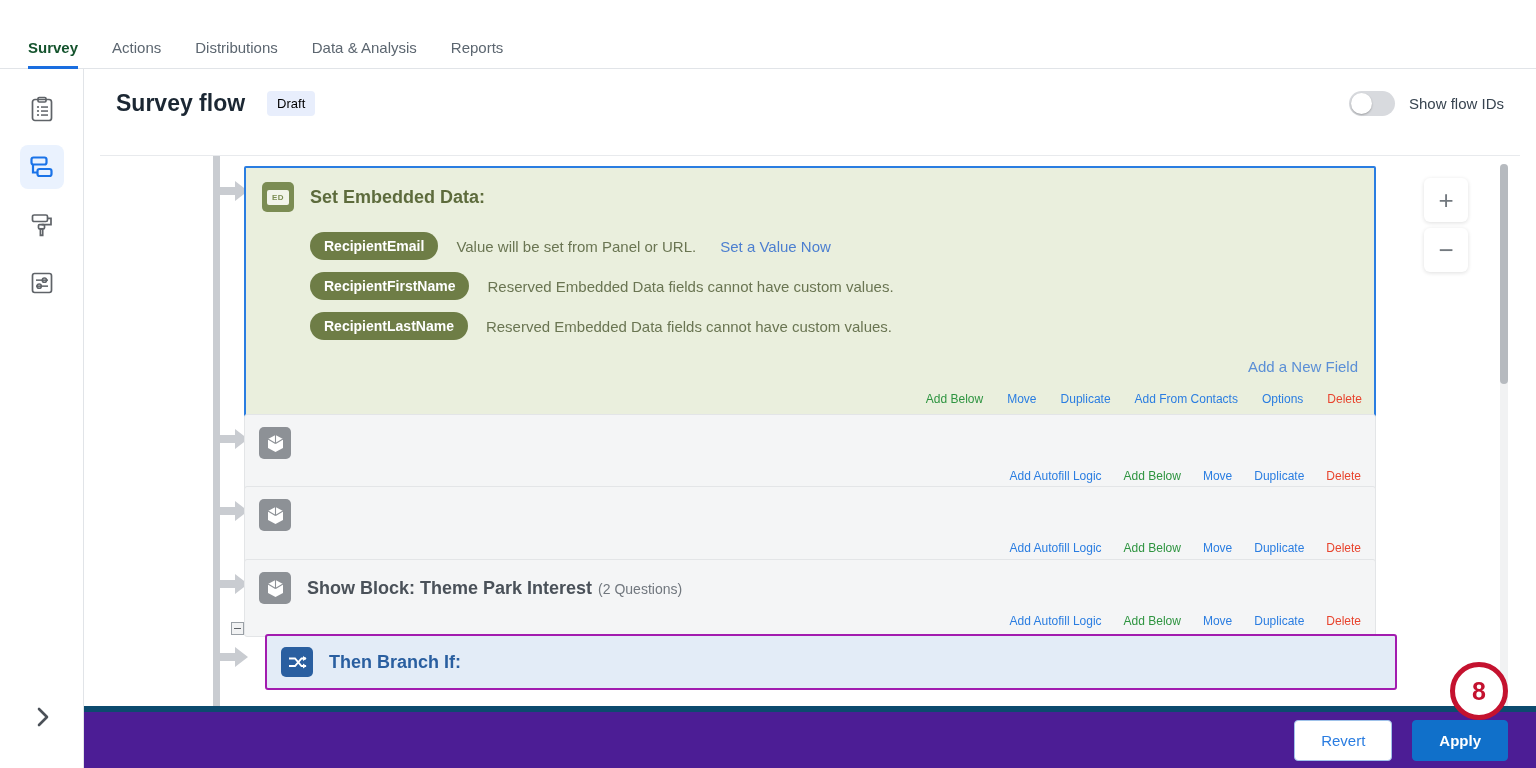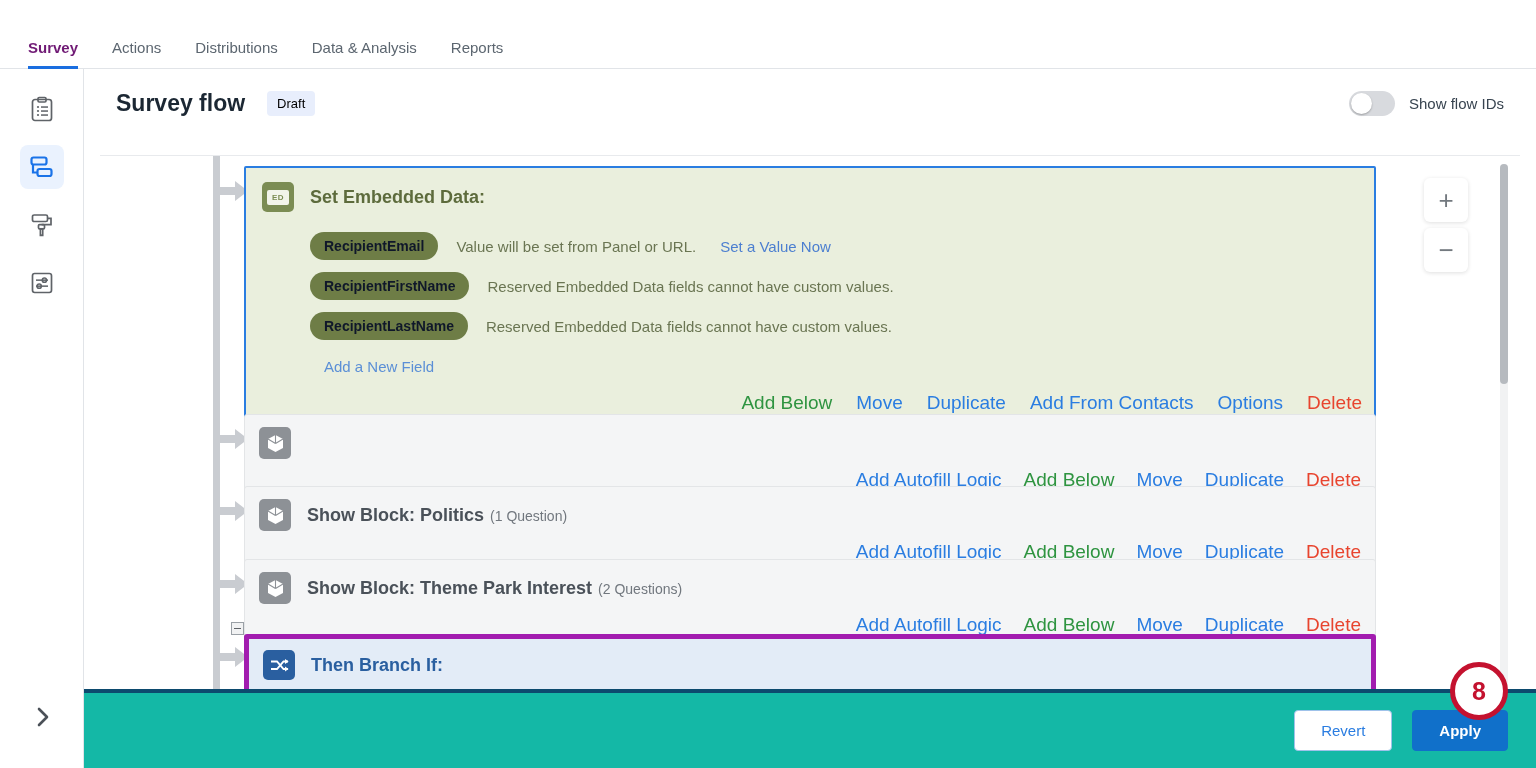--- a/index.html
+++ b/index.html
@@ -41,21 +41,21 @@
   
   .tabbar {
     position: absolute; top: 18px; left: 0; width: 1536px; height: 51px;
     background: #ffffff; border-bottom: 1px solid #e1e4e8;
   }
   .tabs { display: flex; align-items: flex-end; height: 51px; padding-left: 28px; }
   .tab {
     position: relative; font-size: 15px; color: #5c6670;
     padding: 0 22px 14px 0; margin-right: 12px; cursor: pointer; line-height: 1;
   }
-  .tab.active { color: #701a75; font-weight: bold; }
+  .tab.active { color: #14532d; font-weight: bold; }
   .tab.active::after {
     content: ""; position: absolute; left: 0; right: 22px; bottom: 0;
     height: 3px; background: #1a6ee0;
   }
 
   
   .rail {
     position: absolute; top: 69px; left: 0; width: 84px; height: 699px;
     background: #ffffff; border-right: 1px solid #e1e4e8;
   }
@@ -125,53 +125,53 @@
     content: ""; width: 7px; height: 1px; background: #5f6368;
   }
 
   
   .node { position: absolute; left: 144px; }
 
   .node-ed {
     width: 1132px; background: #eaefdd;
     border: 2px solid #2a7de1; border-radius: 2px;
   }
-  .node-ed-inner { padding: 14px 16px 8px 16px; }
+  .node-ed-inner { padding: 14px 16px 8px 16px; text-align: right; }
   .ed-head { display: flex; align-items: center; gap: 16px; }
   .ed-icon {
     width: 32px; height: 30px; border-radius: 5px; background: #7b8c53;
     display: flex; align-items: center; justify-content: center; flex: none;
   }
   .ed-icon-inner {
     width: 22px; height: 15px; background: #f2f4ea; border-radius: 2px;
     display: flex; align-items: center; justify-content: center;
     font-size: 8px; font-weight: bold; color: #7b8c53; letter-spacing: .5px;
   }
   .ed-title { font-size: 18px; font-weight: bold; color: #5d6b3c; }
 
   .ed-rows { margin: 14px 0 0 48px; }
   .ed-row { display: flex; align-items: center; height: 40px; }
   .ed-pill {
-    background: #6e7d46; color: #0f172a; border-radius: 14px;
+    background: #6e7d46; color: #ffffff; border-radius: 14px;
     font-size: 14px; font-weight: bold; padding: 6px 14px; flex: none;
   }
   .ed-note { font-size: 15px; color: #6a7552; margin-left: 18px; }
   .ed-link {
     font-size: 15px; color: #4c7fd0; margin-left: 24px; cursor: pointer;
   }
   .ed-addnew {
     font-size: 15px; color: #5b8fd6; margin: 12px 0 0 14px;
     cursor: pointer; display: inline-block;
   }
   .ed-actions {
     display: flex; justify-content: flex-end; gap: 24px;
     padding: 8px 12px 10px 0;
   }
 
-  .action-link { font-size: 19px; cursor: pointer; white-space: nowrap; }
+  .action-link { font-size: 12px; cursor: pointer; white-space: nowrap; }
   .action-link.blue { color: #2a7de1; }
   .action-link.green { color: #2e9440; }
   .action-link.red { color: #e8442e; }
 
   
   .node-block {
     width: 1132px; background: #f4f5f6; border: 1px solid #e3e5e7;
     border-radius: 3px; padding: 12px 14px 8px 14px;
   }
   .blk-head { display: flex; align-items: center; gap: 16px; }
@@ -180,22 +180,22 @@
     display: flex; align-items: center; justify-content: center; flex: none;
   }
   .blk-title { font-size: 18px; font-weight: bold; color: #4a5159; }
   .blk-count { font-size: 14px; font-weight: normal; color: #71777e; margin-left: 6px; }
   .blk-actions {
     display: flex; justify-content: flex-end; gap: 22px; padding-top: 10px;
   }
 
   
   .node-branch {
-    width: 1132px; background: #e3ecf7; border: 5px solid #a21caf;
-    border-radius: 3px; padding: 11px 14px;
+    width: 1132px; background: #e3ecf7; border: 2px solid #a21caf;
+    border-radius: 3px; padding: 11px 14px; margin-left: 21px;
   }
   .br-head { display: flex; align-items: center; gap: 16px; }
   .br-icon {
     width: 32px; height: 30px; border-radius: 5px; background: #2a5fa0;
     display: flex; align-items: center; justify-content: center; flex: none;
   }
   .br-title { font-size: 18px; font-weight: bold; color: #2a5fa0; }
 
   
   .zoom-ctl {
@@ -213,22 +213,22 @@
     width: 8px; height: 552px; background: #f1f2f3; border-radius: 4px;
     cursor: pointer;
   }
   .vscroll .thumb {
     position: absolute; top: 0; left: 0; width: 8px; height: 220px;
     background: #b6babf; border-radius: 4px;
   }
 
   
   .footer {
-    position: absolute; left: 84px; bottom: 0; width: 1452px; height: 79px;
-    background: #14b8a6; border-top: 4px solid #0c4a6e;
+    position: absolute; left: 84px; bottom: 0; width: 1452px; height: 62px;
+    background: #4c1d95; border-top: 6px solid #0c4a6e;
     display: flex; align-items: center; justify-content: flex-end;
     padding-right: 28px; gap: 20px;
   }
   .btn {
     font-size: 15px; border-radius: 4px; padding: 11px 26px; cursor: pointer;
   }
   .btn-secondary { background: #ffffff; color: #2a7de1; border: 1px solid #9fc2ea; }
   .btn-primary { background: #1070ca; color: #ffffff; border: 1px solid #1070ca; font-weight: bold; }
 
   .annot {
@@ -405,23 +405,20 @@
     </div>
 
     <div class="node node-block" style="top:330px">
       <div class="blk-head">
         <div class="blk-icon">
           <svg width="17" height="19" viewBox="0 0 17 19">
             <path d="M8.5 1 L16 5 V14 L8.5 18 L1 14 V5 Z" fill="#ffffff"></path>
             <path d="M8.5 1 V9.5 M8.5 9.5 L1 5 M8.5 9.5 L16 5" stroke="#8d9196" stroke-width="1.1" fill="none"></path>
           </svg>
         </div>
-        <div class="blk-title">
-          <span>Show Block: </span><span>Politics</span><span class="blk-count">(1 Question)</span>
-        </div>
       </div>
       <div class="blk-actions">
         <div class="action-link blue">Add Autofill Logic</div>
         <div class="action-link green">Add Below</div>
         <div class="action-link blue">Move</div>
         <div class="action-link blue">Duplicate</div>
         <div class="action-link red">Delete</div>
       </div>
     </div>
 

